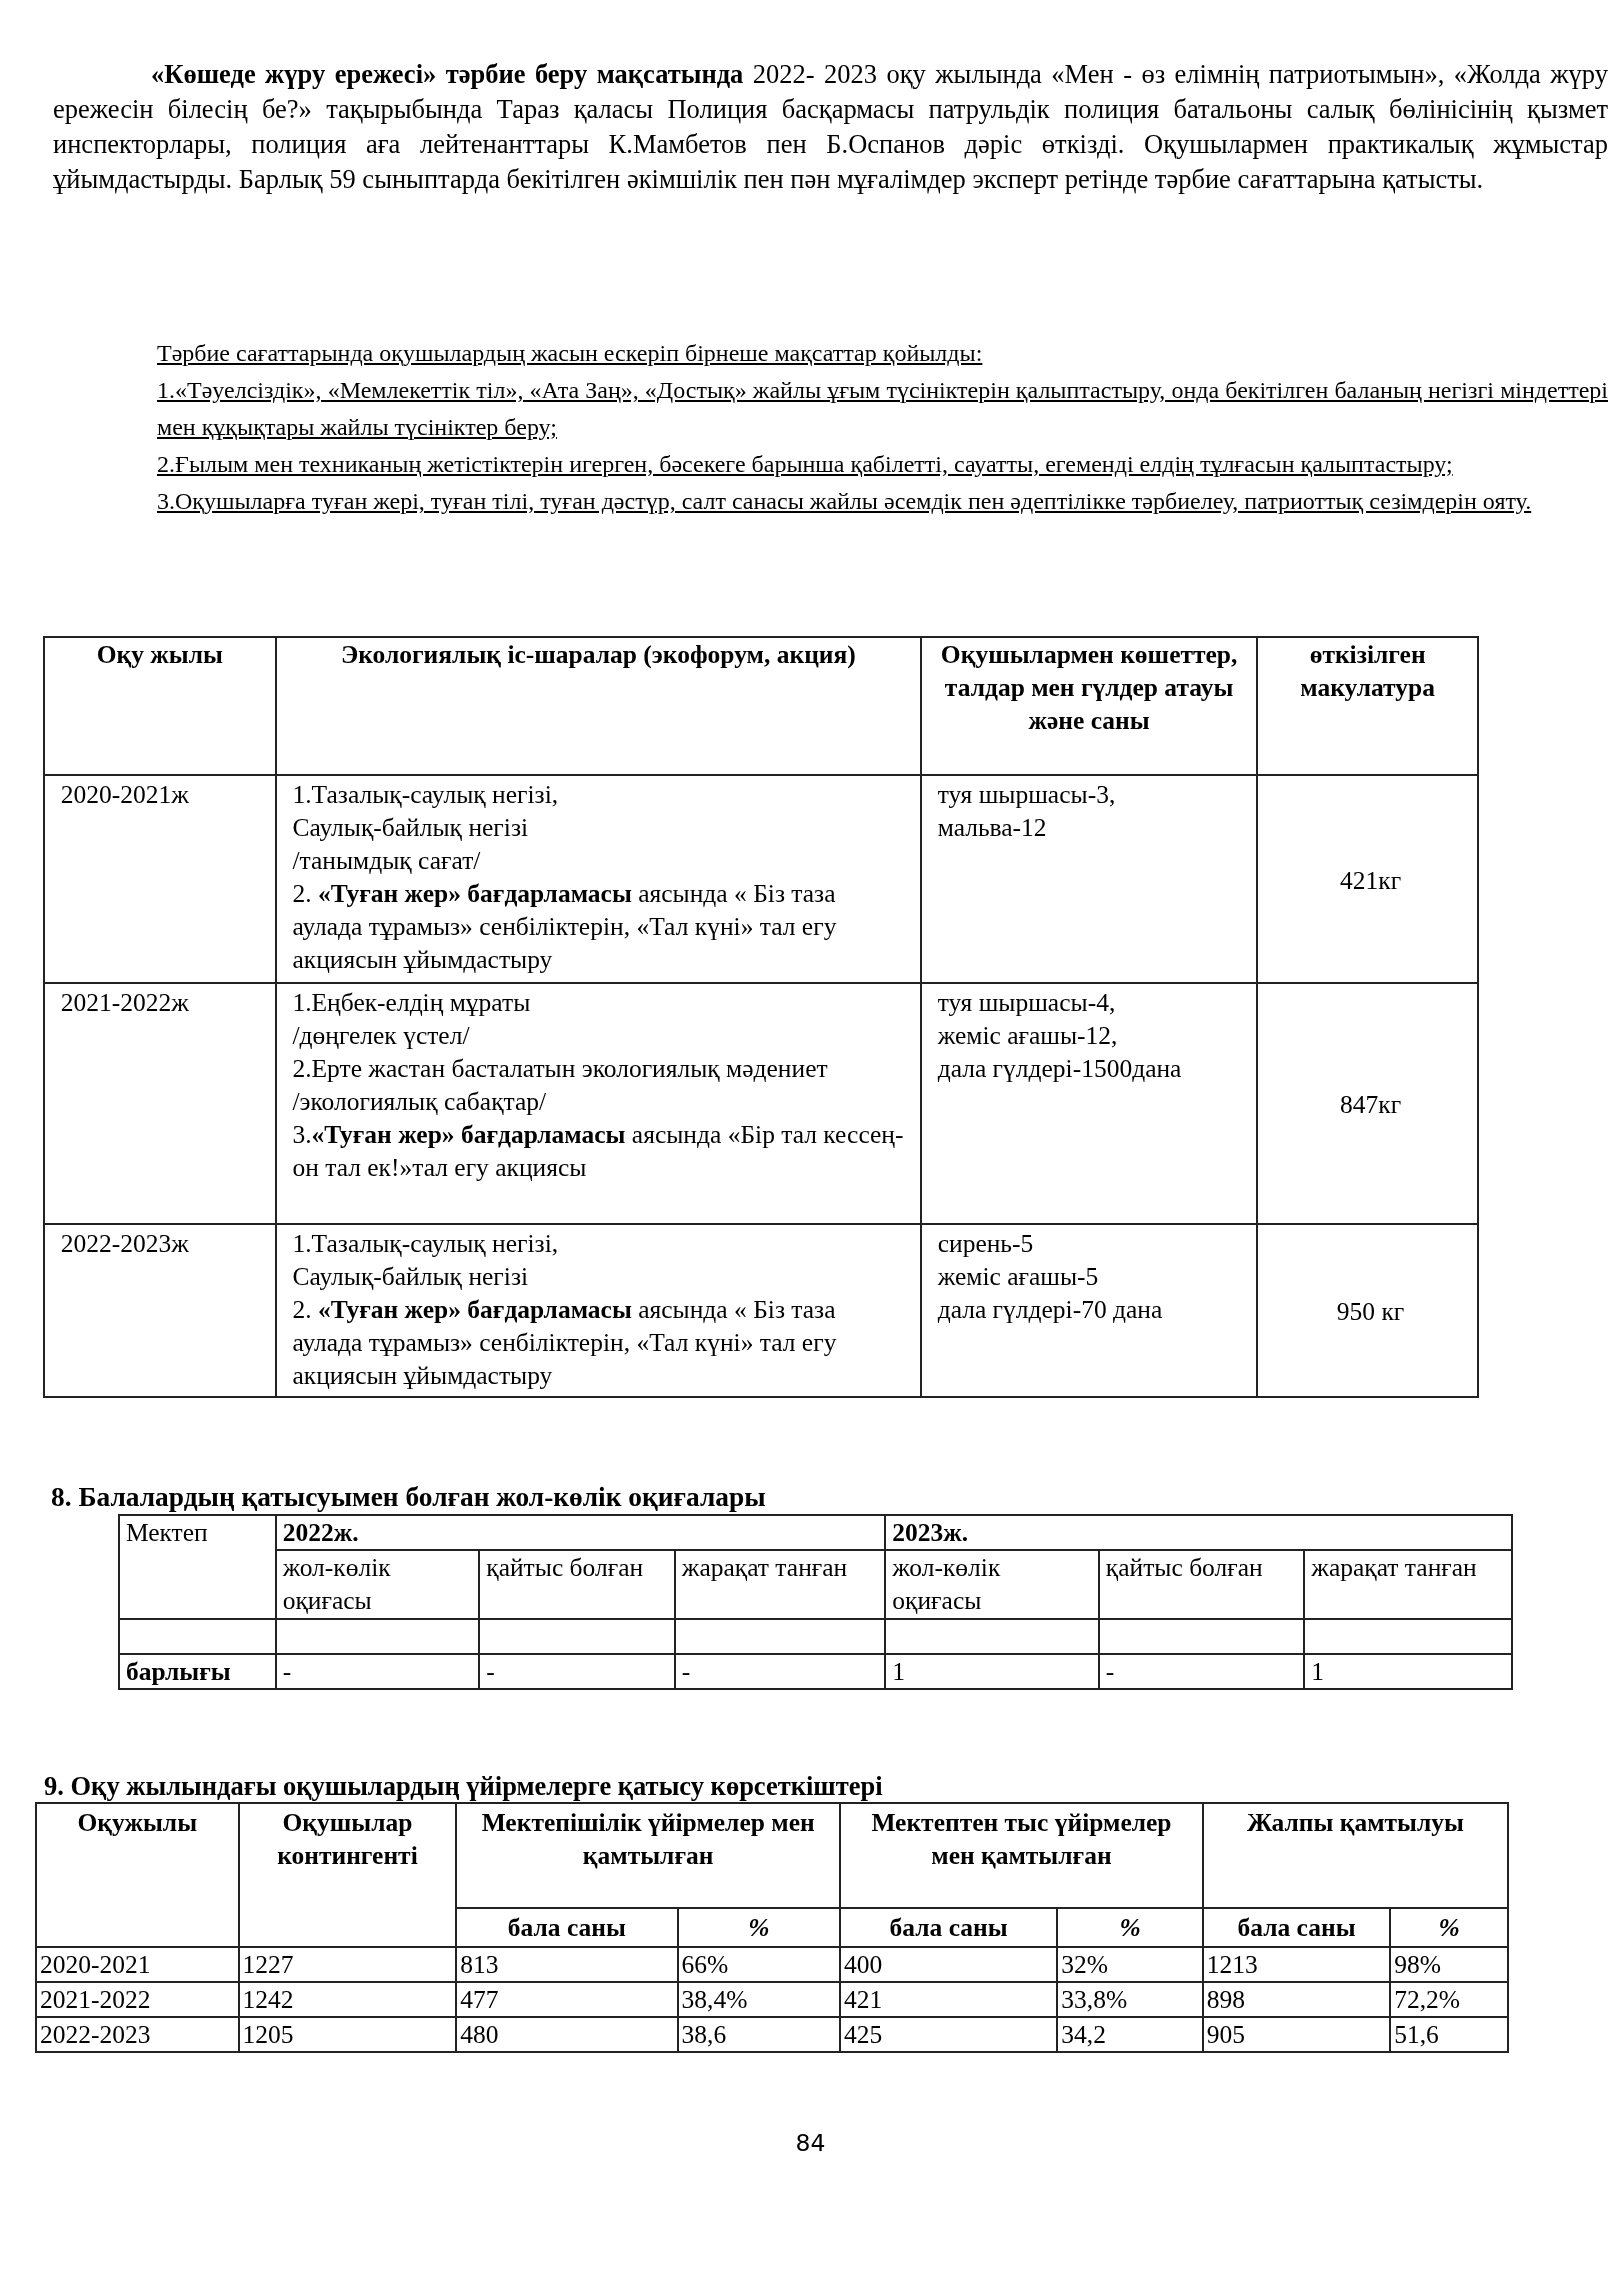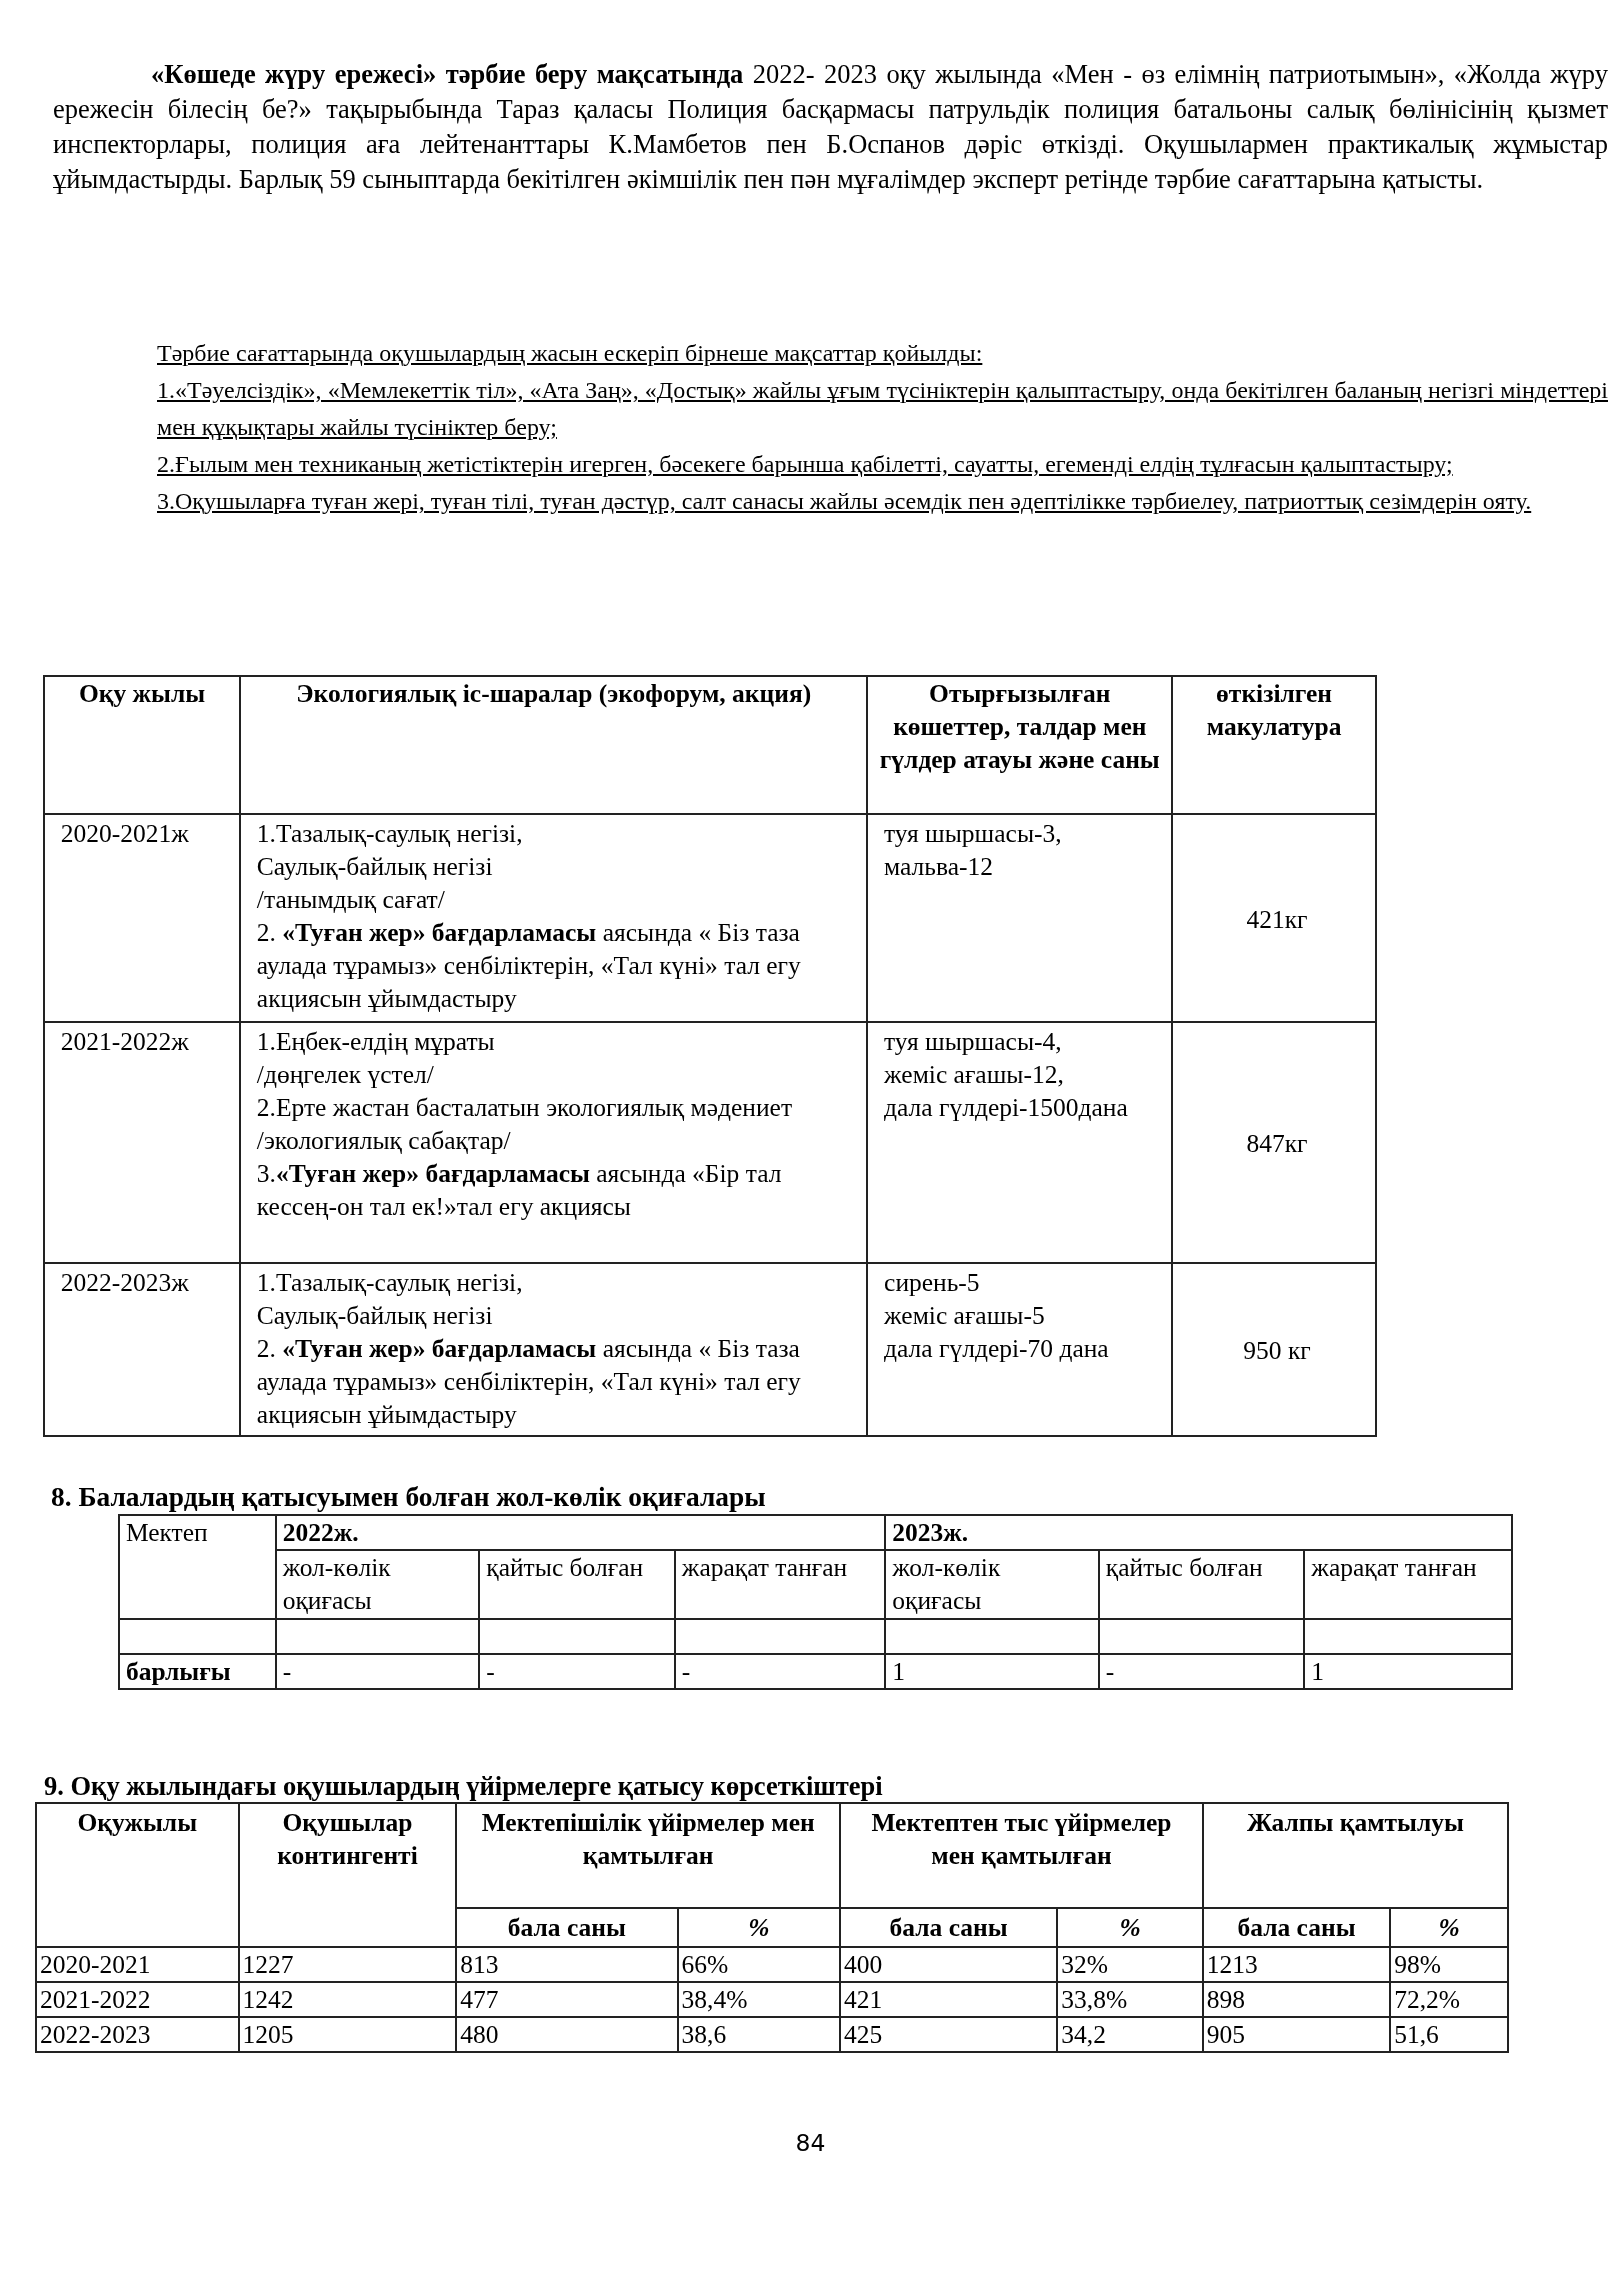--- a/index.html
+++ b/index.html
@@ -7,21 +7,21 @@
          font-family: "Liberation Serif", "DejaVu Serif", serif; color: #000; }
   .para { position: absolute; left: 53px; width: 1555px; font-size: 26.5px; line-height: 35px;
           text-align: justify; text-align-last: left; }
   .para .indent { display: inline-block; width: 98px; }
   .b { font-weight: bold; }
   .goals { position: absolute; left: 157px; top: 335px; width: 1451px; font-size: 24px; line-height: 37px; text-decoration: underline; }
   .goals p { margin: 0; text-align: justify; }
   table { border-collapse: collapse; position: absolute; font-size: 25.5px; line-height: 33px; }
   td, th { border: 2px solid #222; vertical-align: top; padding: 0 9.8px; }
   th { font-weight: bold; text-align: center; }
-  #eco { left: 43px; top: 675px; width: 1334px; }
+  #eco { left: 43px; top: 636px; width: 1436px; }
   #eco td { padding: 2px 9.8px 0 15.7px; }
   #eco .mak { text-align: center; vertical-align: middle; }
   .section-title { position: absolute; font-weight: bold; font-size: 27.4px; line-height: 33px; }
   #acc { left: 118px; top: 1514px; width: 1395px; text-align: center; }
   #acc td, #acc th { padding: 0 5.9px; text-align: left; vertical-align: top; }
   #acc th.year { height: 33px; }
   #acc td.sub { height: 67px; }
   #acc tr.empty td { height: 33px; }
   #acc tr.total td { height: 33px; }
   #clubs { left: 35px; top: 1802px; width: 1474px; }
@@ -48,21 +48,21 @@
   <colgroup>
     <col style="width:245px">
       <col style="width:652px">
       <col style="width:348px">
       <col style="width:227px">
   </colgroup>
   <tbody>
       <tr style="height:138px;">
     <th>Оқу жылы</th>
     <th>Экологиялық іс-шаралар (экофорум, акция)</th>
-    <th>Отырғызылған көшеттер, талдар мен гүлдер атауы және саны</th>
+    <th>Оқушылармен көшеттер, талдар мен гүлдер атауы және саны</th>
     <th>өткізілген макулатура</th>
   </tr>
   <tr style="height:208px;">
     <td>2020-2021ж</td>
     <td>
       <div>1.Тазалық-саулық негізі,</div>
       <div>Саулық-байлық негізі</div>
       <div>/танымдық сағат/</div>
       <div><span>2. </span><span class="b">«Туған жер» бағдарламасы</span><span> аясында « Біз таза аулада тұрамыз» сенбіліктерін, «Тал күні» тал егу акциясын ұйымдастыру</span></div>
     </td>

